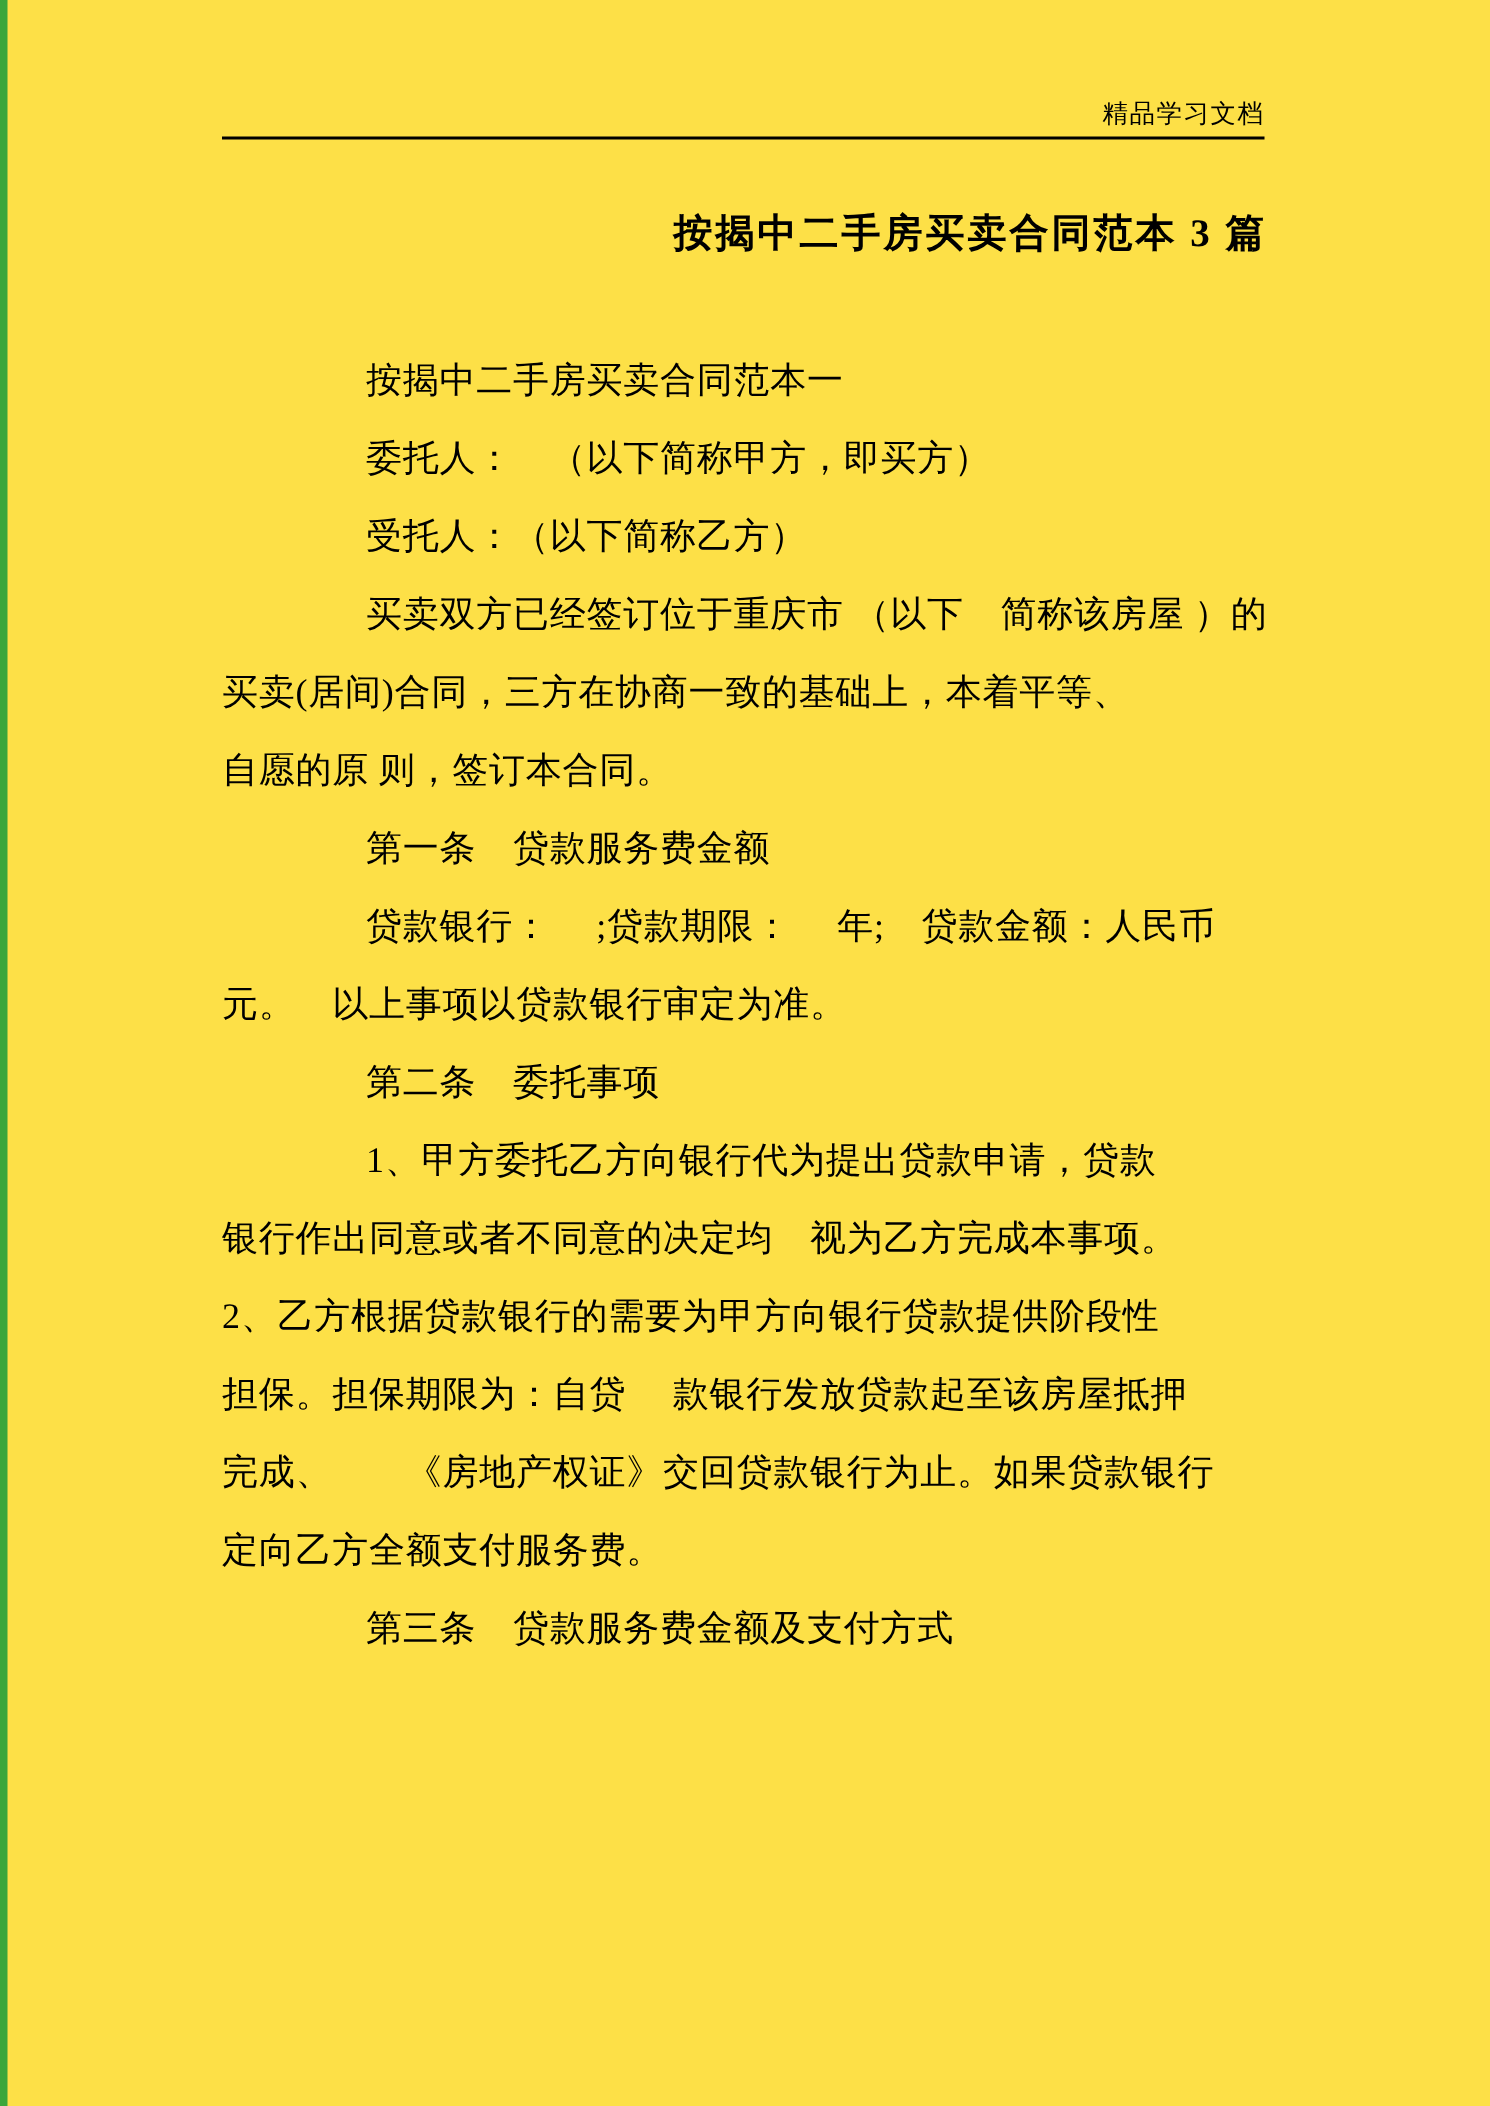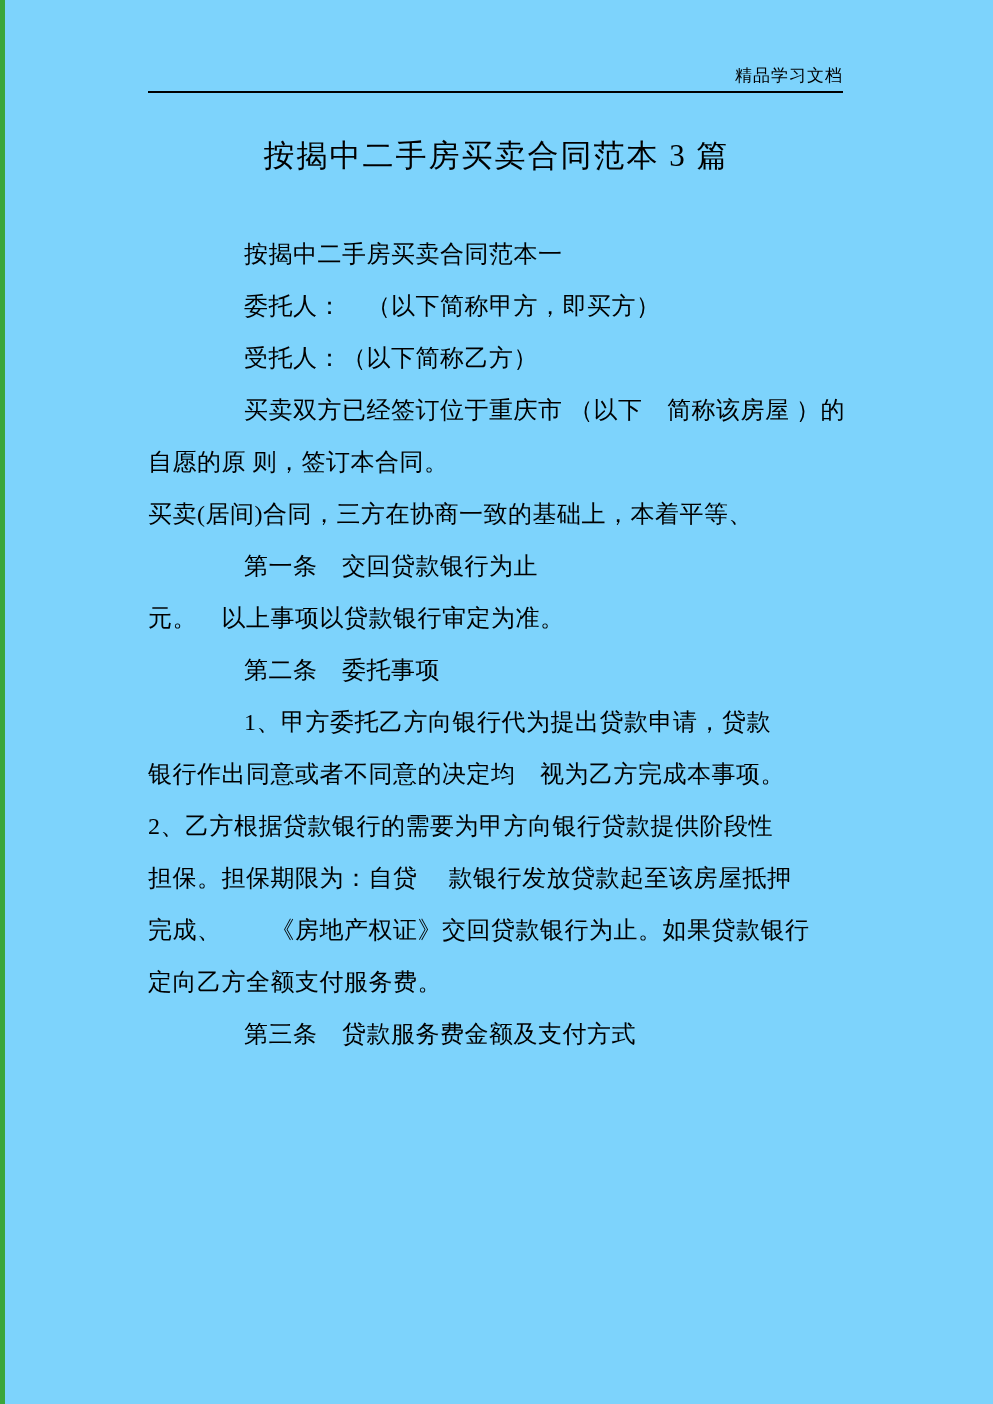--- a/index.html
+++ b/index.html
@@ -4,21 +4,21 @@
 <style>
   html, body {
     margin: 0;
     padding: 0;
     background: #ffffff;
   }
   .page {
     position: relative;
     width: 993px;
     height: 1404px;
-    background: #7dd3fc;
+    background: #fde047;
     overflow: hidden;
     font-family: "Liberation Serif", "DejaVu Serif", serif;
     color: #000000;
   }
   .green-edge {
     position: absolute;
     left: 0;
     top: 0;
     width: 5px;
     height: 100%;
@@ -42,23 +42,23 @@
     left: 148px;
     width: 695px;
     height: 0;
     border-top: 2px solid #000000;
   }
   .doc-title {
     position: absolute;
     top: 128px;
     left: 148px;
     width: 697px;
-    text-align: center;
-    font-size: 31px;
-    font-weight: normal;
+    text-align: right;
+    font-size: 26px;
+    font-weight: bold;
     line-height: 56px;
     letter-spacing: 2px;
     white-space: pre;
     color: #000000;
   }
   .body-lines {
     position: absolute;
     top: 228px;
     left: 148px;
     width: 760px;
@@ -85,23 +85,24 @@
 
   <div class="header-rule"></div>
 
   <div class="doc-title">按揭中二手房买卖合同范本 3 篇</div>
 
   <div class="body-lines">
       <div class="text-line indent">按揭中二手房买卖合同范本一</div>
       <div class="text-line indent">委托人：　（以下简称甲方，即买方）</div>
       <div class="text-line indent">受托人：（以下简称乙方）</div>
       <div class="text-line indent">买卖双方已经签订位于重庆市 （以下　简称该房屋 ）的</div>
+      <div class="text-line">买卖(居间)合同，三方在协商一致的基础上，本着平等、</div>
       <div class="text-line">自愿的原 则，签订本合同。</div>
-      <div class="text-line">买卖(居间)合同，三方在协商一致的基础上，本着平等、</div>
-      <div class="text-line indent">第一条　交回贷款银行为止</div>
+      <div class="text-line indent">第一条　贷款服务费金额</div>
+      <div class="text-line indent">贷款银行：　 ;贷款期限：　 年;　贷款金额：人民币</div>
       <div class="text-line">元。　以上事项以贷款银行审定为准。</div>
       <div class="text-line indent">第二条　委托事项</div>
       <div class="text-line indent">1、甲方委托乙方向银行代为提出贷款申请，贷款</div>
       <div class="text-line">银行作出同意或者不同意的决定均　视为乙方完成本事项。</div>
       <div class="text-line">2、乙方根据贷款银行的需要为甲方向银行贷款提供阶段性</div>
       <div class="text-line">担保。担保期限为：自贷　 款银行发放贷款起至该房屋抵押</div>
       <div class="text-line">完成、　　《房地产权证》交回贷款银行为止。如果贷款银行</div>
       <div class="text-line">定向乙方全额支付服务费。</div>
       <div class="text-line indent">第三条　贷款服务费金额及支付方式</div>
     </div>

